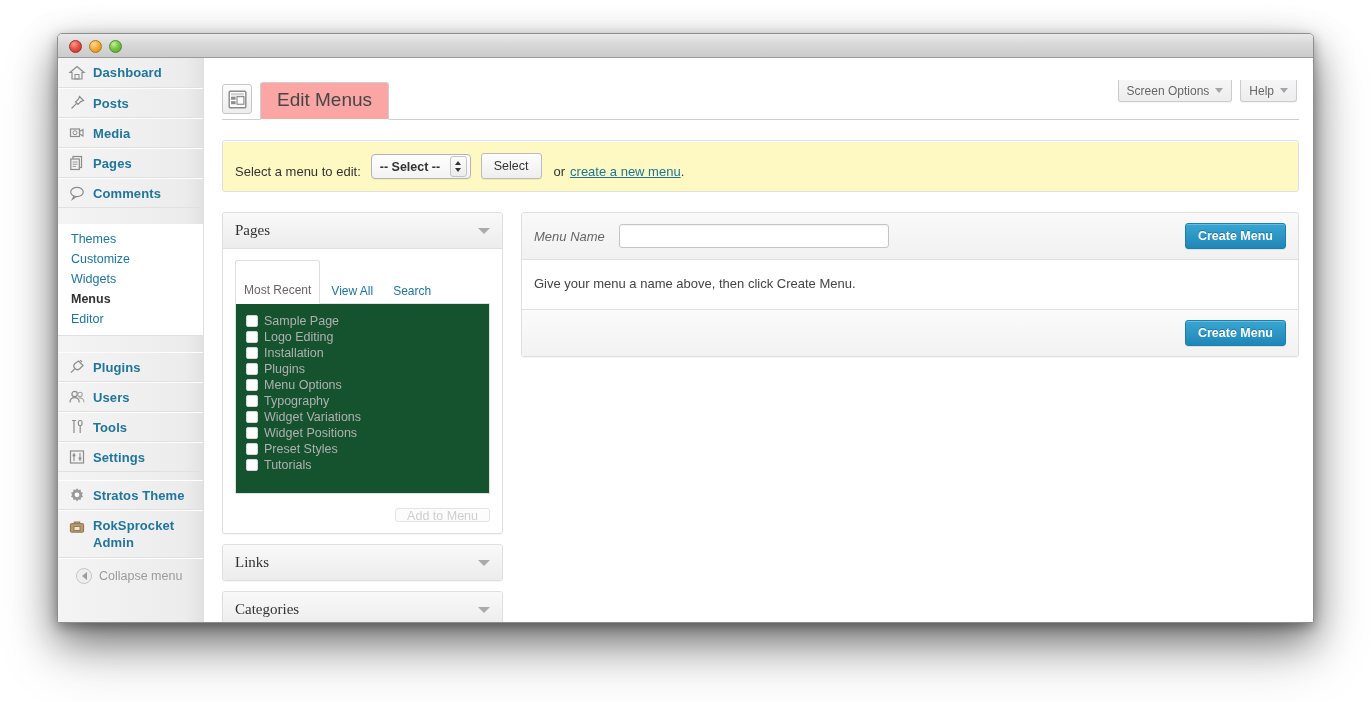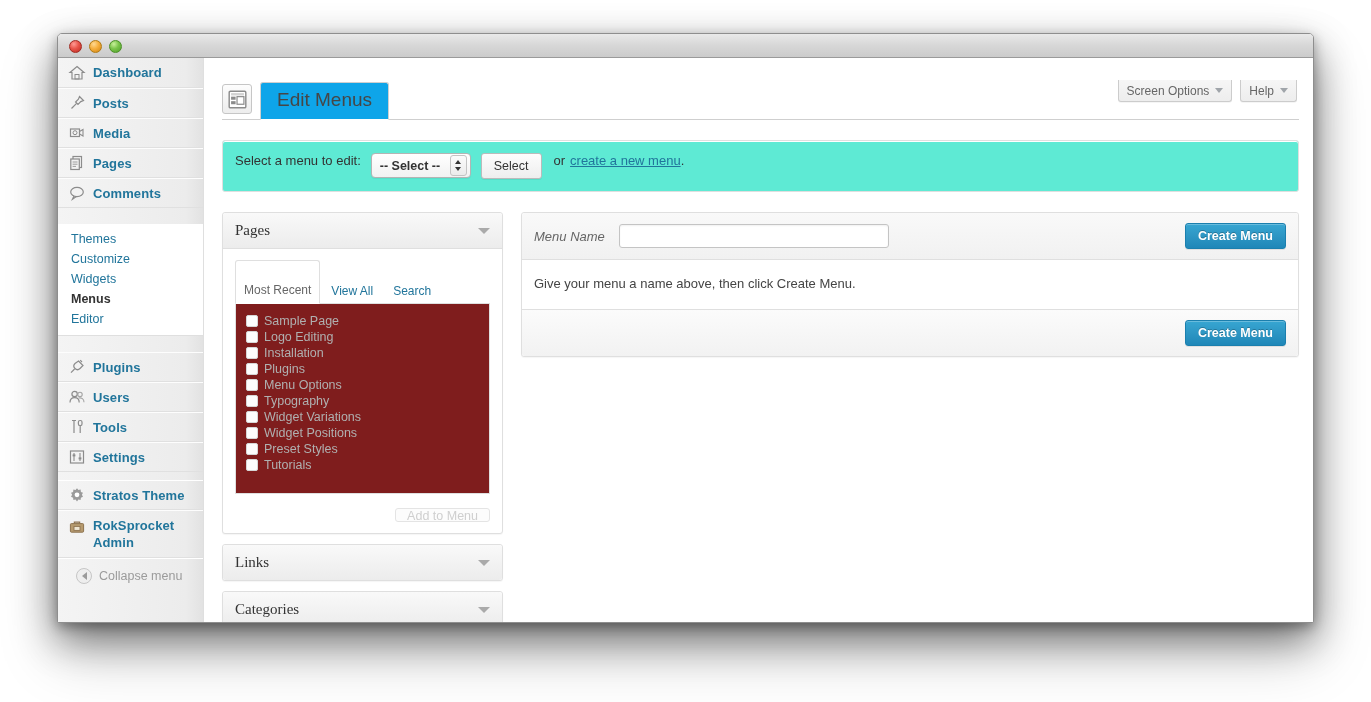--- a/index.html
+++ b/index.html
@@ -156,37 +156,37 @@
     border: 1px solid #c6c6c6;
     border-radius: 3px;
     background: linear-gradient(to bottom, #fdfdfd, #ededed);
     display: flex; align-items: center; justify-content: center;
     flex: 0 0 30px;
   }
   .nav-tab {
     font-size: 19px;
     color: #464646;
     padding: 6px 16px 8px 16px;
-    background: #0ea5e9;
+    background: #fca5a5;
     border: 1px solid #cfcfcf;
     border-bottom: 1px solid #fff;
     border-radius: 3px 3px 0 0;
     margin-bottom: -1px;
     cursor: pointer;
     font-weight: normal;
   }
 
   
   #menu-select-bar {
     margin-top: 20px;
-    background: #5eead4;
+    background: #fef9c3;
     border: 1px solid #dfdfdf;
     border-radius: 3px;
     padding: 12px 12px;
-    display: flex; align-items: flex-start;
+    display: flex; align-items: flex-end;
     font-size: 13px; color: #333;
     box-shadow: inset 0 1px 0 #fff;
   }
   #menu-select-bar .lbl { margin-right: 10px; }
   .fakeselect {
     position: relative;
     width: 100px; height: 25px;
     background: linear-gradient(to bottom, #ffffff, #f2f2f2);
     border: 1px solid #b4b4b4;
     border-radius: 4px;
@@ -275,21 +275,21 @@
   .wptab.active {
     color: #666;
     background: #fff;
     border-color: #dfdfdf;
     border-bottom: 1px solid #fff;
   }
   .tabs-panel {
     border: 1px solid #dfdfdf;
     border-top: none;
     padding: 9px 10px 9px 10px;
-    background: #7f1d1d;
+    background: #14532d;
     min-height: 190px;
   }
   .chk-item {
     display: flex; align-items: center;
     font-size: 12.5px; color: #b0b0b0;
     padding: 1px 0;
     cursor: pointer;
   }
   .chk-box {
     width: 12px; height: 12px; flex: 0 0 12px;

